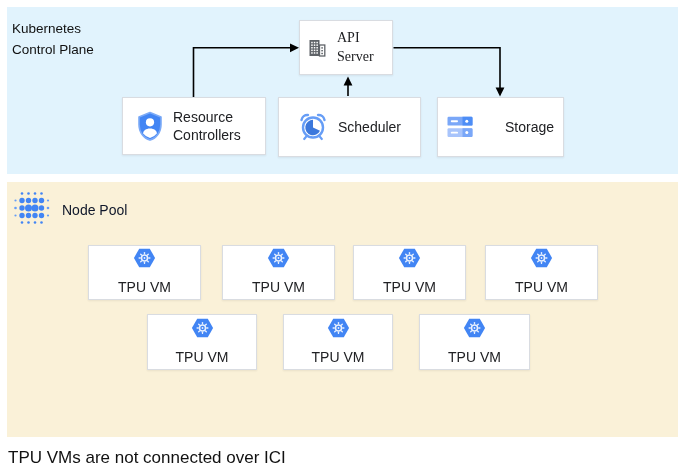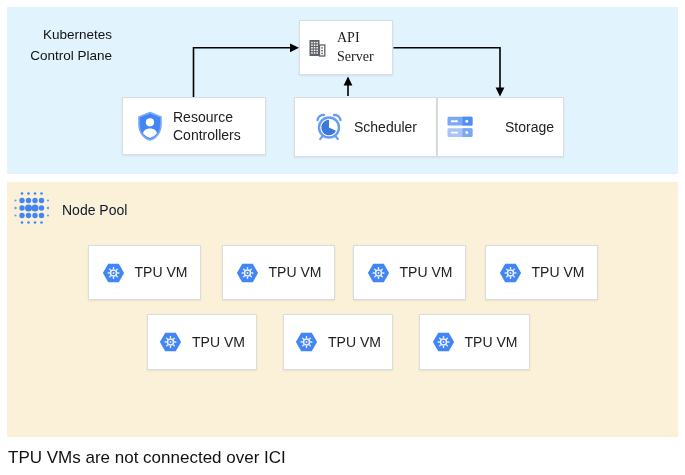--- a/index.html
+++ b/index.html
@@ -10,27 +10,27 @@
   .arrows{position:absolute;left:0;top:0;width:685px;height:475px;pointer-events:none;}
   .node-box{position:absolute;background:#fff;border:1px solid #d9dce1;
     box-shadow:0 1px 2px rgba(0,0,0,.07);box-sizing:border-box;
     display:flex;align-items:center;justify-content:center;gap:10px;}
   .node-box .label{font-size:14px;color:#202124;line-height:1.3;}
   .icon{display:flex;align-items:center;justify-content:center;}
   .box-api{left:299px;top:20px;width:94px;height:55px;}
   .box-api .label{width:48px;font-family:Liberation Serif, serif;}
   .box-rc{left:122px;top:97px;width:144px;height:58px;}
   .box-rc .label{width:78px;}
-  .box-sch{left:278px;top:97px;width:143px;height:60px;margin-left:16px;}
+  .box-sch{left:278px;top:97px;width:143px;height:60px;}
   .box-sto{left:437px;top:97px;width:127px;height:60px;gap:32px;}
-  .cp-title{position:absolute;left:12px;top:19px;width:100px;text-align:right;
-    font-size:13.5px;line-height:1.55;color:#111;margin-top:6px;}
+  .cp-title{position:absolute;left:12px;top:19px;width:100px;text-align:left;
+    font-size:13.5px;line-height:1.55;color:#111;}
   .np-icon{position:absolute;left:13px;top:190px;}
   .np-label{position:absolute;left:62px;top:202px;font-size:14px;color:#0f172a;}
-  .vm{height:55px;}
+  .vm{height:55px;flex-direction:column;}
   .vm1{left:88px;top:245px;width:113px;}
   .vm2{left:222px;top:245px;width:113px;}
   .vm3{left:353px;top:245px;width:113px;}
   .vm4{left:485px;top:245px;width:113px;}
   .vm5{left:147px;top:314px;width:110px;height:56px;}
   .vm6{left:283px;top:314px;width:110px;height:56px;}
   .vm7{left:419px;top:314px;width:111px;height:56px;}
   .caption{position:absolute;left:8px;top:448px;font-size:17px;color:#111;}
 </style>
 </head>

